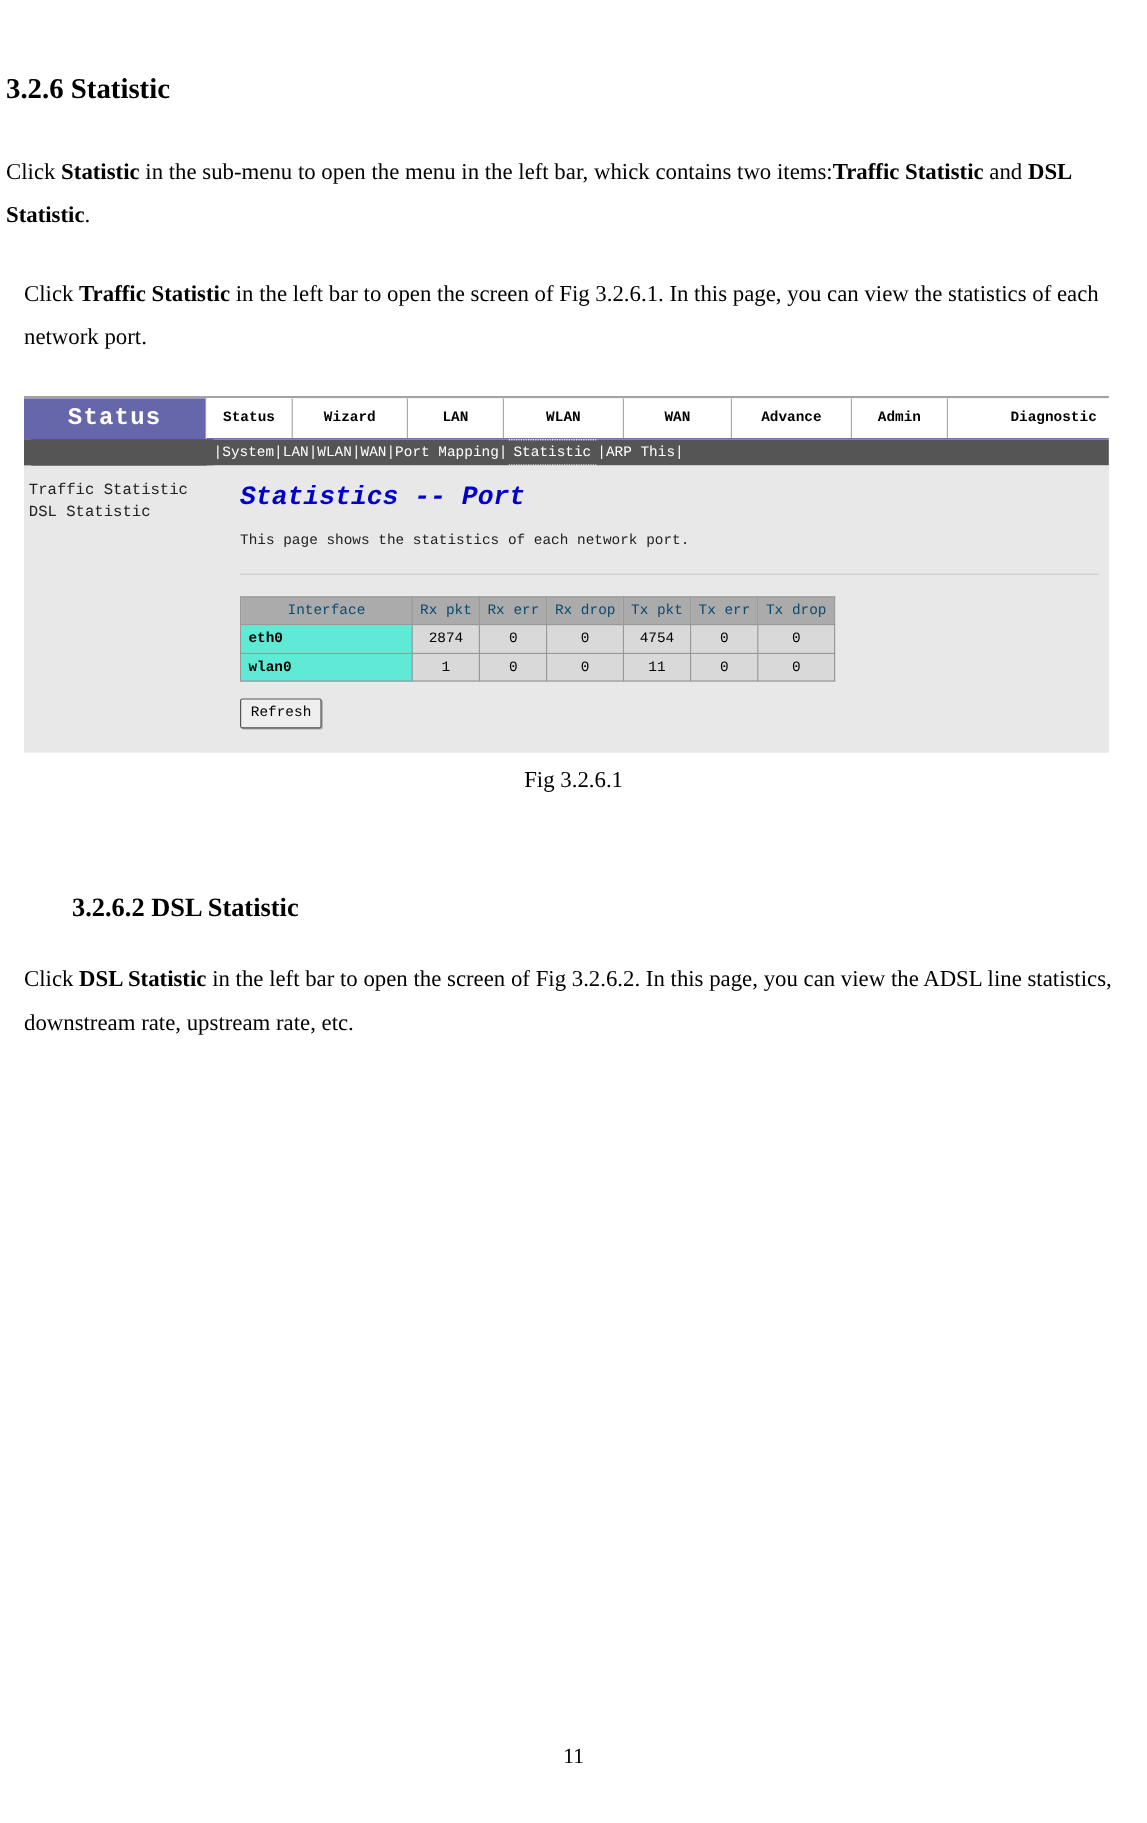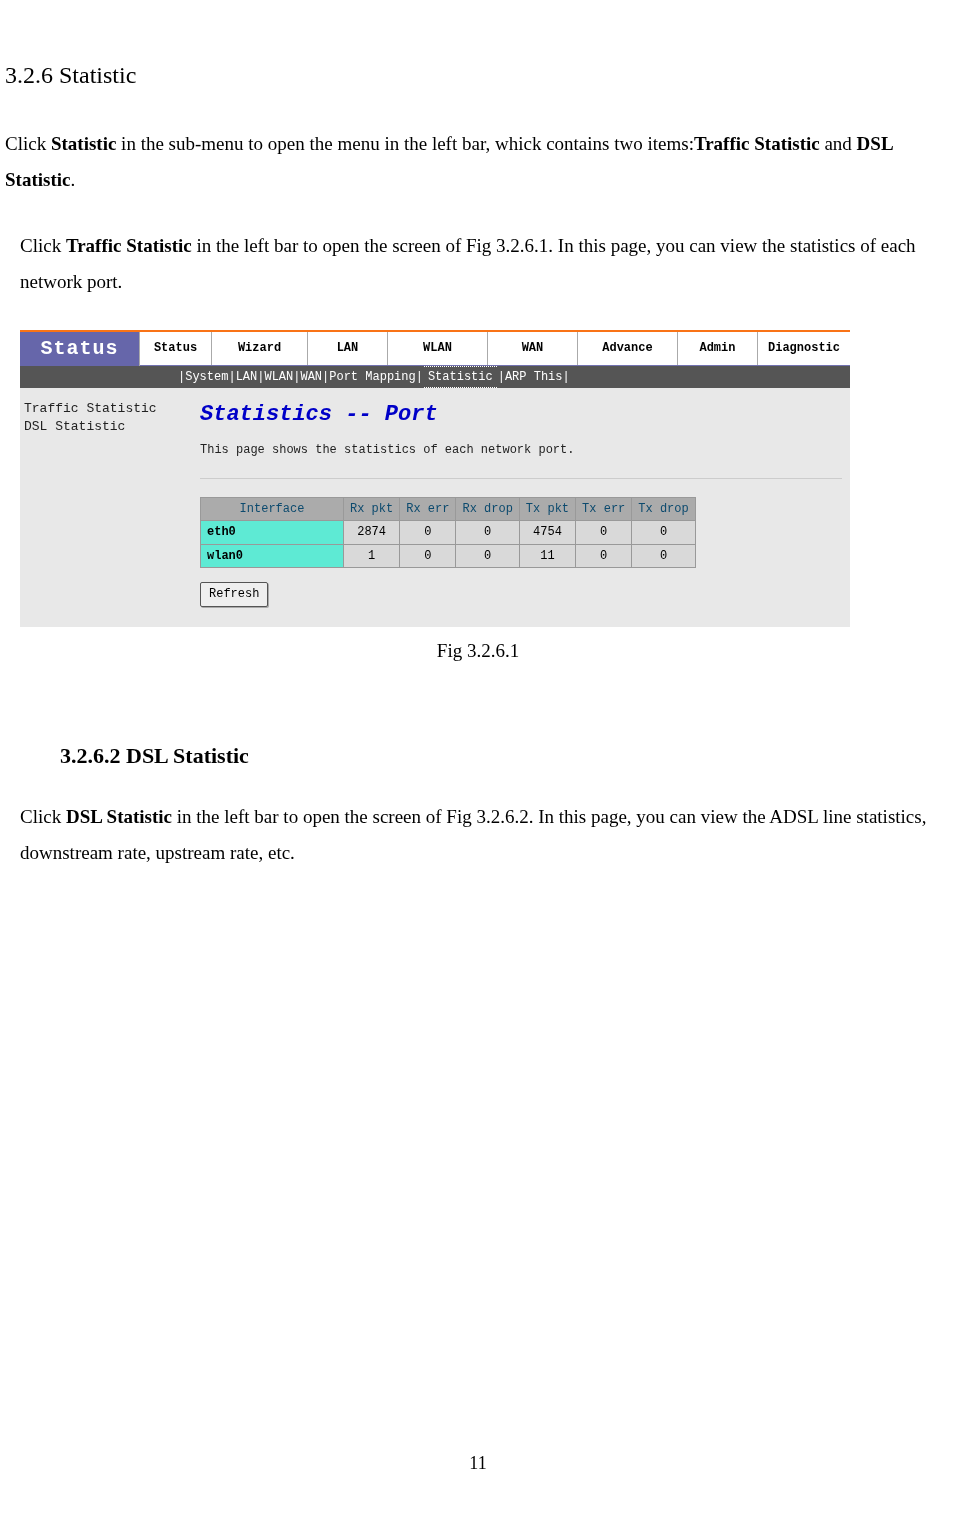--- a/index.html
+++ b/index.html
@@ -17,21 +17,21 @@
     font-family: "Times New Roman", Times, serif;
     color: #000;
     font-size: 19px;
     line-height: 1.7;
     box-sizing: border-box;
     padding: 55px 0 0 0;
   }
 
   
   .h2 {
-    font-weight: normal;
+    font-weight: bold;
     font-size: 24px;
     margin: 0 0 30px 5px;
   }
   .para {
     margin: 0 5px 30px 5px;
     line-height: 1.9;
   }
   .h3 {
     font-weight: bold;
     font-size: 22px;
@@ -54,26 +54,26 @@
     bottom: 40px;
     left: 0;
     right: 0;
     text-align: center;
     font-size: 18px;
   }
 
   
   .ui {
     margin: 0 0 0 20px;
-    width: 830px;
+    width: 904px;
     font-family: "Courier New", Courier, monospace;
     font-size: 12px;
     color: #000;
     background: #e8e8e8;
-    border-top: 2px solid #f97316;
+    border-top: 2px solid #a3a3a3;
   }
   .ui-top {
     display: flex;
     align-items: stretch;
     background: #fff;
   }
   .ui-status-label {
     width: 152px;
     height: 34px;
     background: #6666aa;

